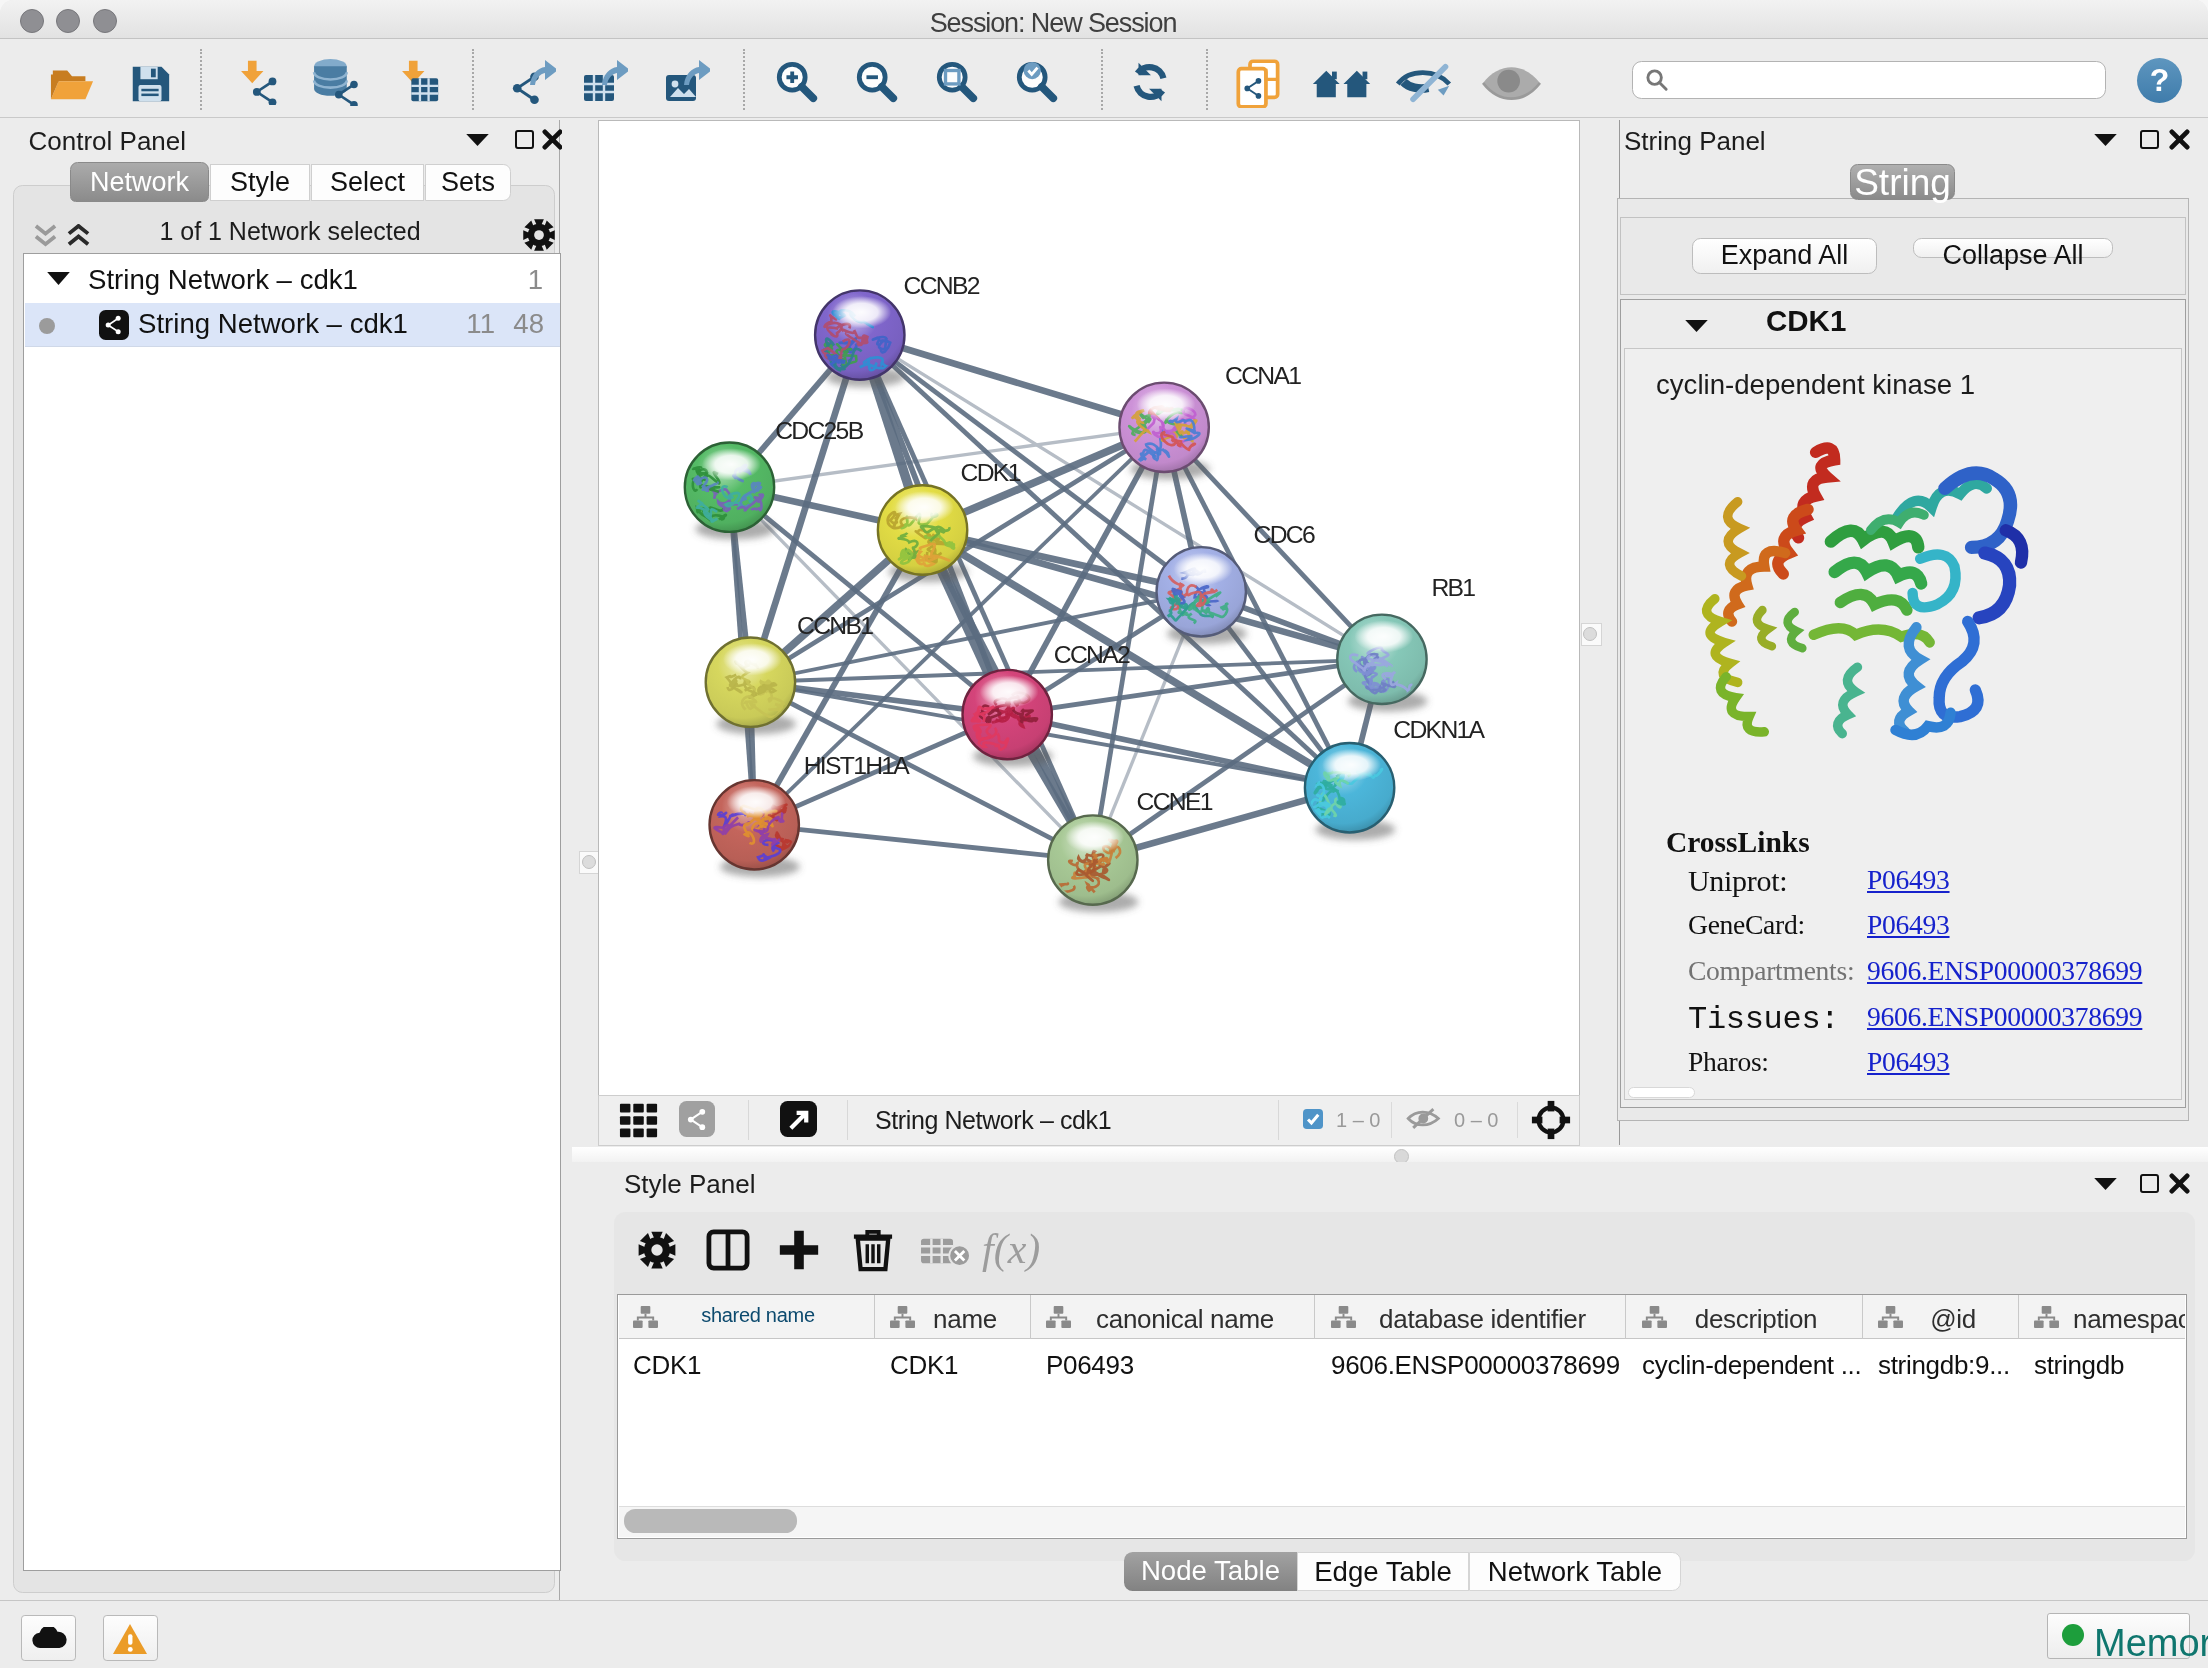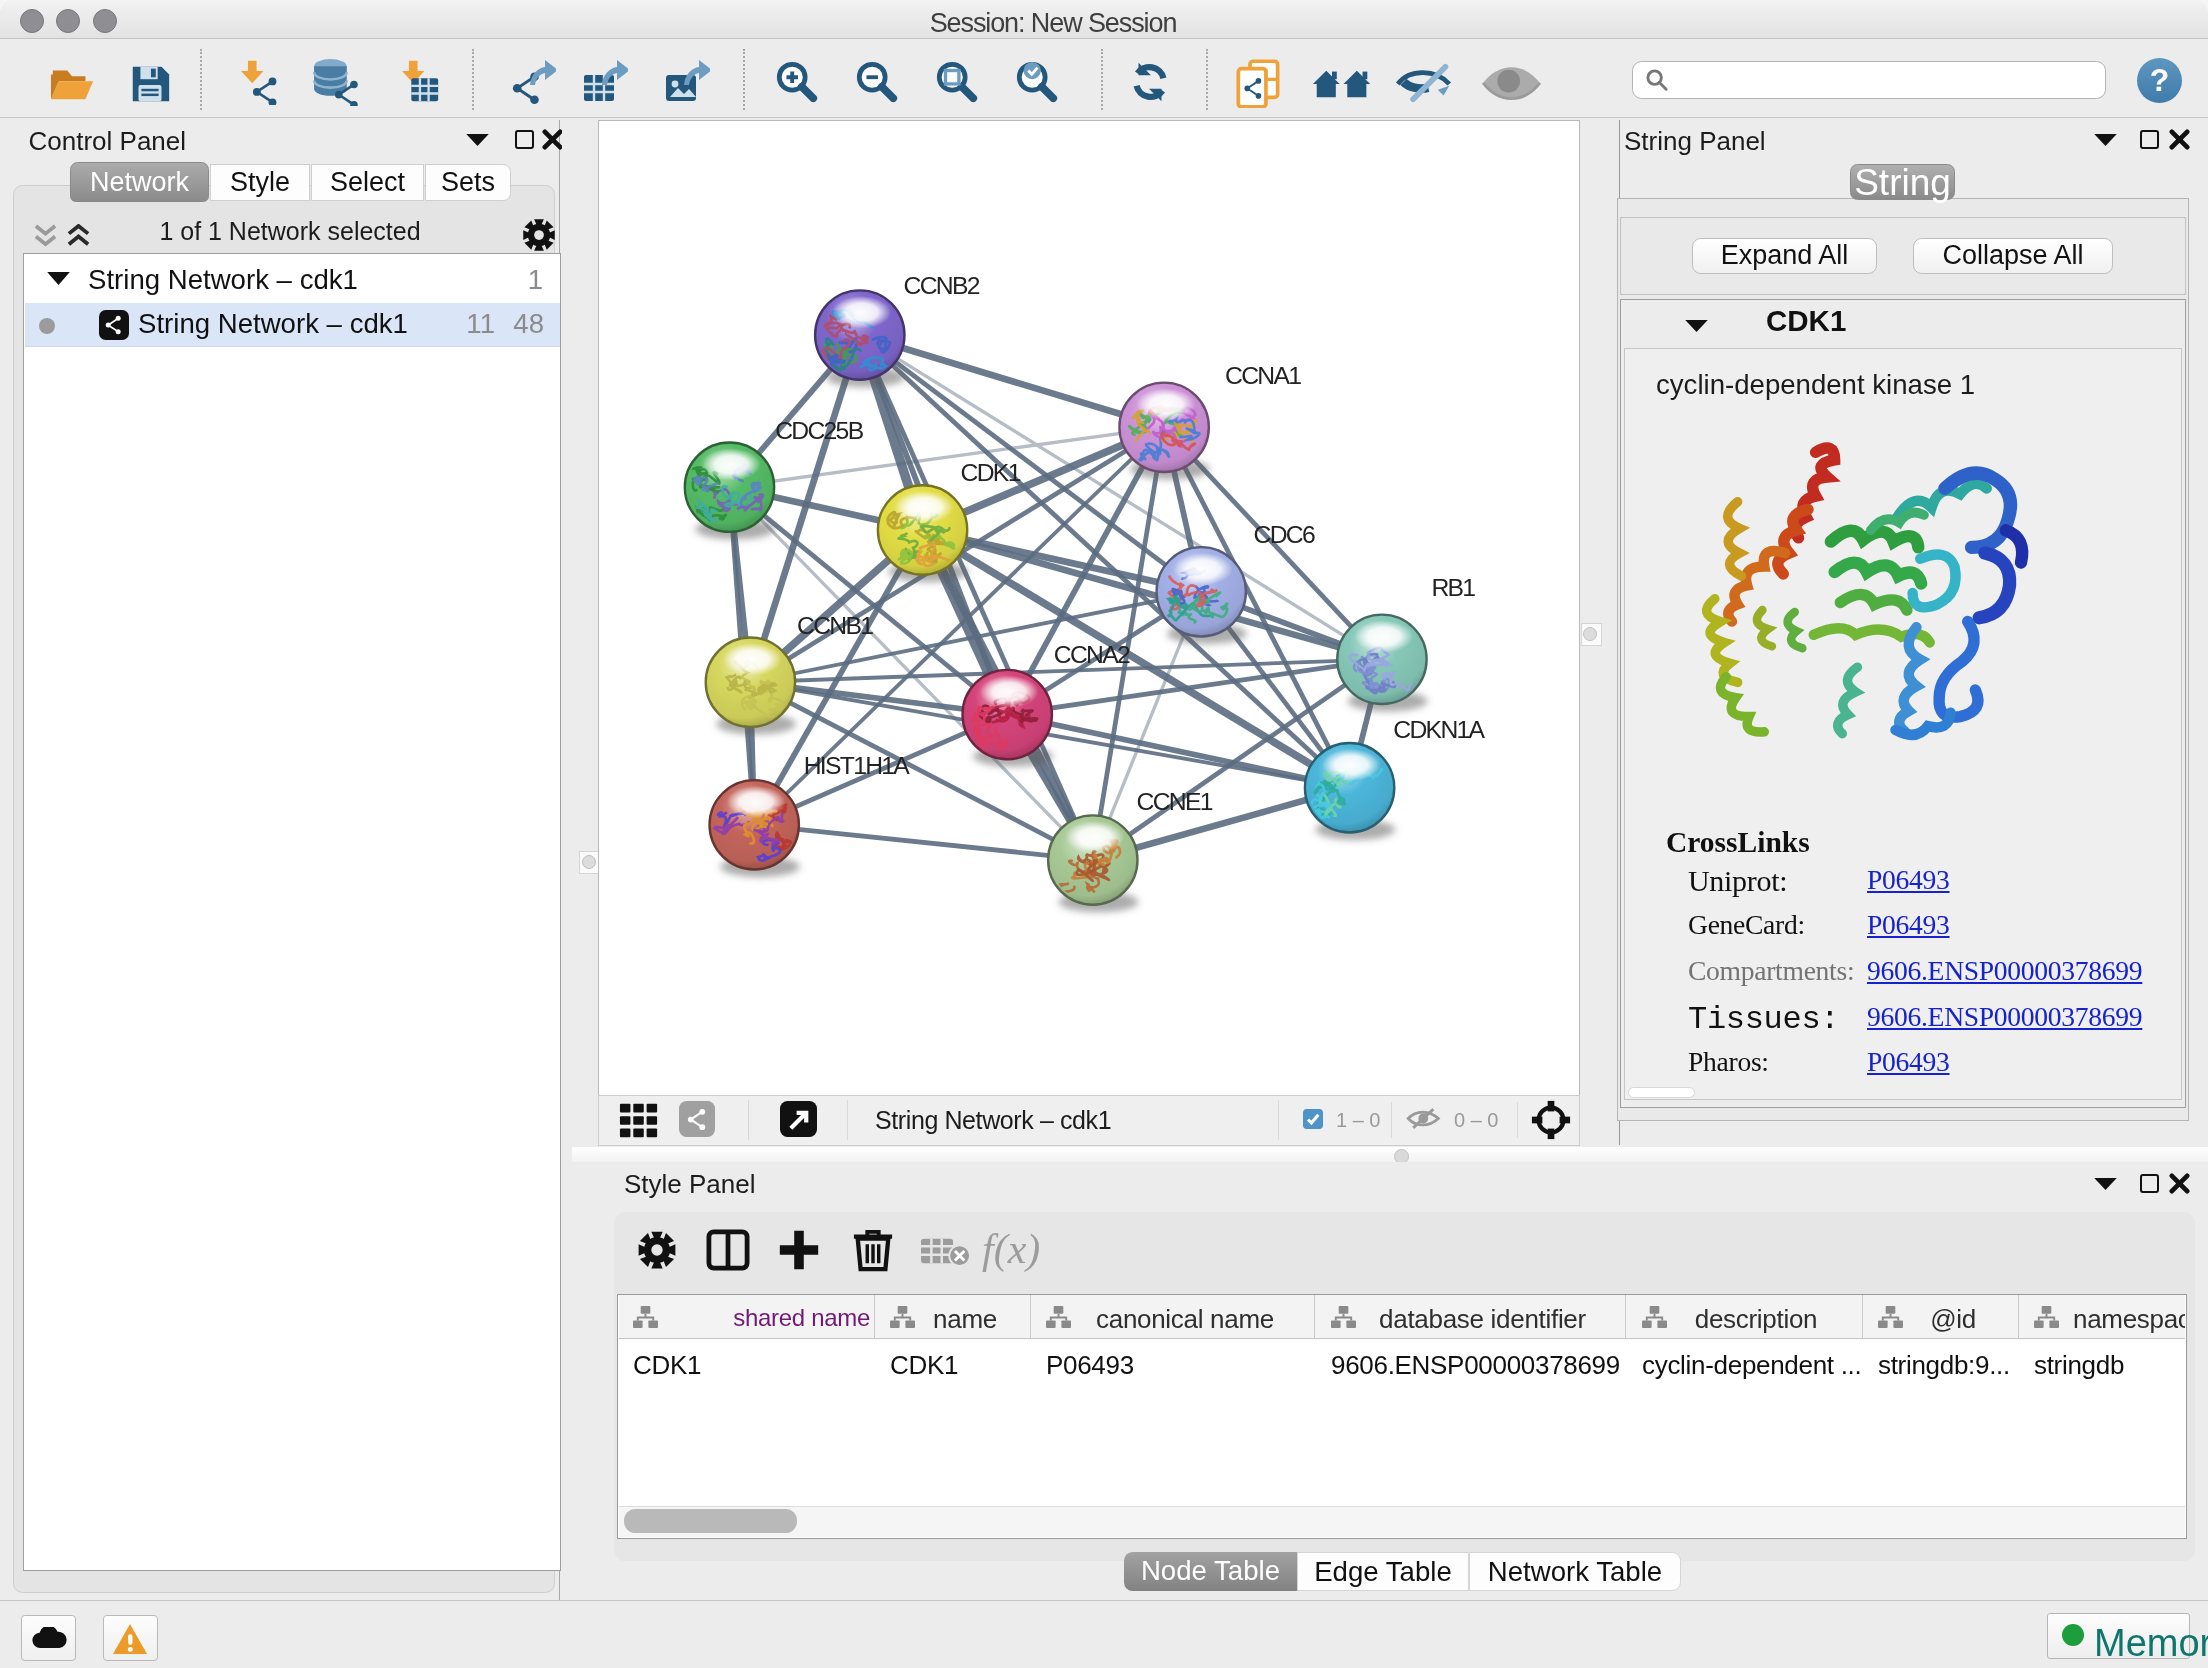--- a/index.html
+++ b/index.html
@@ -636,21 +636,21 @@
       <path d="M1 2 h24 l-12 13 z" fill="#111"></path>
     </svg>
 <div class="abs" style="left:2140px;top:130px;width:19px;height:19px;border:2.9px solid #111;border-radius:2.9px;"></div>
 <svg class="abs" style="left:2169px;top:129px;" width="21" height="21" viewBox="0 0 22 22">
       <path d="M3 3 L19 19 M19 3 L3 19" stroke="#111" stroke-width="5" stroke-linecap="round"></path>
     </svg>
 <div class="abs" style="left:1617px;top:198px;width:572px;height:923px;background:#e9e9e9;border:1.9px solid #b4b4b4;"></div>
 <div class="abs" style="left:1850px;top:164px;width:105px;height:36px;background:linear-gradient(#b0b0b0,#8a8a8a);border:1px solid #8a8a8a;border-radius:7.6px;color:#fff;font-size:37px;text-align:center;line-height:35px;">String</div>
 <div class="abs" style="left:1620px;top:217px;width:566px;height:78px;background:#e9e9e9;border:1.9px solid #c2c2c2;"></div>
 <div class="abs" style="left:1692px;top:238px;width:185px;height:36px;background:linear-gradient(#ffffff,#f0f0f0);border:1.9px solid #bdbdbd;border-radius:8.6px;font-size:27px;color:#111;text-align:center;line-height:33px;">Expand All</div>
-<div class="abs" style="left:1913px;top:238px;width:200px;height:36px;background:linear-gradient(#ffffff,#f0f0f0);border:1.9px solid #bdbdbd;border-radius:8.6px;font-size:27px;color:#111;text-align:center;line-height:33px;">Collapse All</div>
+<div class="abs" style="left:1913px;top:238px;width:200px;height:20px;background:linear-gradient(#ffffff,#f0f0f0);border:1.9px solid #bdbdbd;border-radius:8.6px;font-size:27px;color:#111;text-align:center;line-height:33px;">Collapse All</div>
 <div class="abs" style="left:1620px;top:299px;width:566px;height:809px;background:#ececec;border:1.9px solid #9e9e9e;"></div>
 <svg class="abs" style="left:1684px;top:318px;" width="25" height="15" viewBox="0 0 26 16">
       <path d="M1 2 h24 l-12 13 z" fill="#111"></path>
     </svg>
 <div class="abs" style="left:1766px;top:304px;font-size:29.5px;font-weight:bold;color:#111;">CDK1</div>
 <div class="abs" style="left:1624px;top:348px;width:558px;height:752px;background:#efefef;border:1.9px solid #c6c6c6;"></div>
 <div class="abs" style="left:1656px;top:369px;font-size:27.6px;color:#1c1c1c;">cyclin-dependent kinase 1</div>
 <div class="abs" style="left:1628px;top:1087px;width:67px;height:11.4px;background:#fff;border:1px solid #d8d8d8;border-radius:5.7px;"></div>
 <svg class="abs" style="left:1671px;top:439px;" width="371" height="328" viewBox="0 0 390 345">
 <g fill="none" stroke-linecap="round">
@@ -730,21 +730,21 @@
 <div class="abs" style="left:617px;top:1294px;width:1570px;height:245px;background:#fff;border:1.9px solid #9a9a9a;"></div>
 <div class="abs" style="left:619px;top:1295px;width:1566px;height:44px;background:#f3f3f3;border-bottom:1.9px solid #c6c6c6;"></div>
 <svg class="abs" style="left:632px;top:1305px;" width="27" height="25" viewBox="0 0 28 26">
       <g fill="#8a8a8a">
         <rect x="9" y="1" width="10" height="8" rx="1"></rect>
         <rect x="1" y="16" width="10" height="8" rx="1"></rect>
         <rect x="17" y="16" width="10" height="8" rx="1"></rect>
       </g>
       <path d="M14 9 v4 M6 16 v-3 h16 v3" stroke="#8a8a8a" stroke-width="2" fill="none"></path>
     </svg>
-<div class="abs" style="left:646px;top:1304px;width:224px;text-align:right;font-size:24px;letter-spacing:-0.3px;color:#701a75;">shared name</div>
+<div class="abs" style="left:646px;top:1304px;width:224px;text-align:center;font-size:20px;letter-spacing:-0.3px;color:#0c4a6e;">shared name</div>
 <div class="abs" style="left:874px;top:1295px;width:0;height:44px;border-left:1.9px solid #c9c9c9;"></div>
 <svg class="abs" style="left:889px;top:1305px;" width="27" height="25" viewBox="0 0 28 26">
       <g fill="#8a8a8a">
         <rect x="9" y="1" width="10" height="8" rx="1"></rect>
         <rect x="1" y="16" width="10" height="8" rx="1"></rect>
         <rect x="17" y="16" width="10" height="8" rx="1"></rect>
       </g>
       <path d="M14 9 v4 M6 16 v-3 h16 v3" stroke="#8a8a8a" stroke-width="2" fill="none"></path>
     </svg>
 <div class="abs" style="left:903px;top:1304px;width:124px;text-align:center;font-size:26px;letter-spacing:-0.3px;color:#2e2e2e;">name</div>

